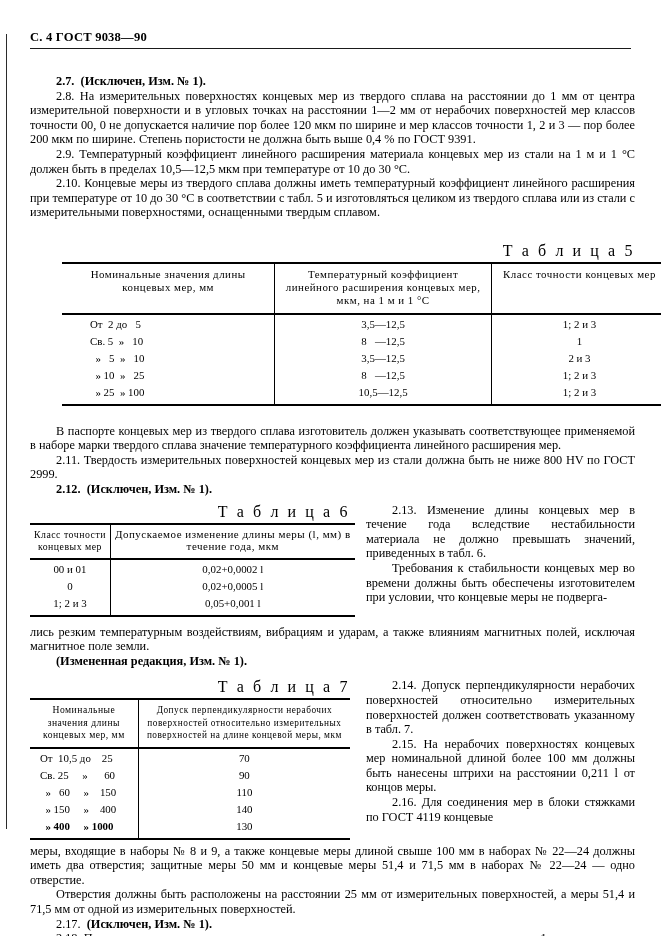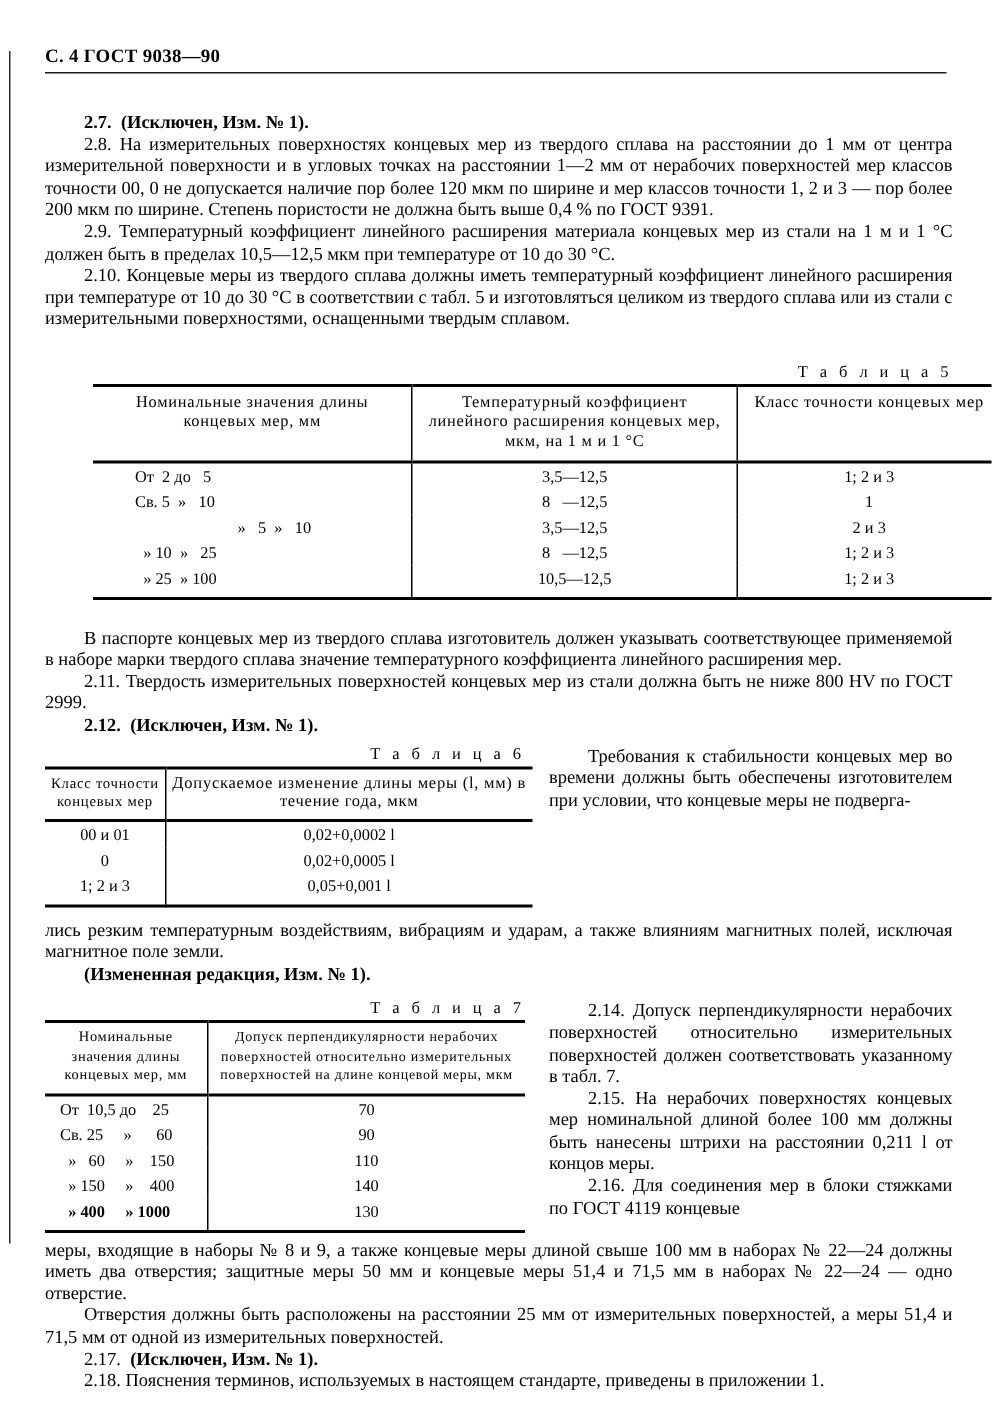--- a/index.html
+++ b/index.html
@@ -56,21 +56,21 @@
     margin: 0;
     text-align: justify;
     text-indent: 26px;
     hyphens: manual;
   }
   p.para.noindent { text-indent: 0; }
   .bold { font-weight: bold; }
 
   
   .tbl-caption {
-    font-size: 11px;
+    font-size: 16px;
     letter-spacing: 2.6px;
     text-align: right;
     margin: 0 0 2px 0;
   }
   table.gost {
     border-collapse: collapse;
     font-size: 10.4px;
     line-height: 12.2px;
     width: 100%;
   }
@@ -184,21 +184,21 @@
             <td style="padding-left:28px;"><span class="cellpre">От  2 до   5</span></td>
             <td class="sep ctr"><span class="cellpre">3,5—12,5</span></td>
             <td class="sep ctr"><span class="cellpre">1; 2 и 3</span></td>
           </tr>
           <tr>
             <td style="padding-left:28px;"><span class="cellpre">Св. 5  »   10</span></td>
             <td class="sep ctr"><span class="cellpre">8   —12,5</span></td>
             <td class="sep ctr"><span class="cellpre">1</span></td>
           </tr>
           <tr>
-            <td style="padding-left:28px;text-align:center;"><span class="cellpre">  »   5  »   10</span></td>
+            <td style="padding-left:28px;"><span class="cellpre">  »   5  »   10</span></td>
             <td class="sep ctr"><span class="cellpre">3,5—12,5</span></td>
             <td class="sep ctr"><span class="cellpre">2 и 3</span></td>
           </tr>
           <tr>
             <td style="padding-left:28px;"><span class="cellpre">  » 10  »   25</span></td>
             <td class="sep ctr"><span class="cellpre">8   —12,5</span></td>
             <td class="sep ctr"><span class="cellpre">1; 2 и 3</span></td>
           </tr>
           <tr>
             <td style="padding-left:28px;"><span class="cellpre">  » 25  » 100</span></td>
@@ -243,20 +243,21 @@
               <td class="sep ctr"><span class="cellpre">0,02+0,0005 l</span></td>
             </tr>
             <tr>
               <td class="ctr"><span class="cellpre">1; 2 и 3</span></td>
               <td class="sep ctr"><span class="cellpre">0,05+0,001 l</span></td>
             </tr>
           </tbody>
         </table>
       </div>
       <div class="col-right">
+        <p class="rpara">2.13.  Изменение длины концевых мер в течение года вследствие нестабильности материала не должно превышать значений, приведенных в табл. 6.</p>
         <p class="rpara">Требования к стабильности концевых мер во времени должны быть обеспечены изготовителем при условии, что концевые меры не подверга-</p>
       </div>
     </div>
 
     <div class="gap8"></div>
 
     <p class="para noindent">лись резким температурным воздействиям, вибрациям и ударам, а также влияниям магнитных полей, исключая магнитное поле земли.</p>
     <p class="para bold">(Измененная редакция, Изм. № 1).</p>
 
     <div class="gap10"></div>

